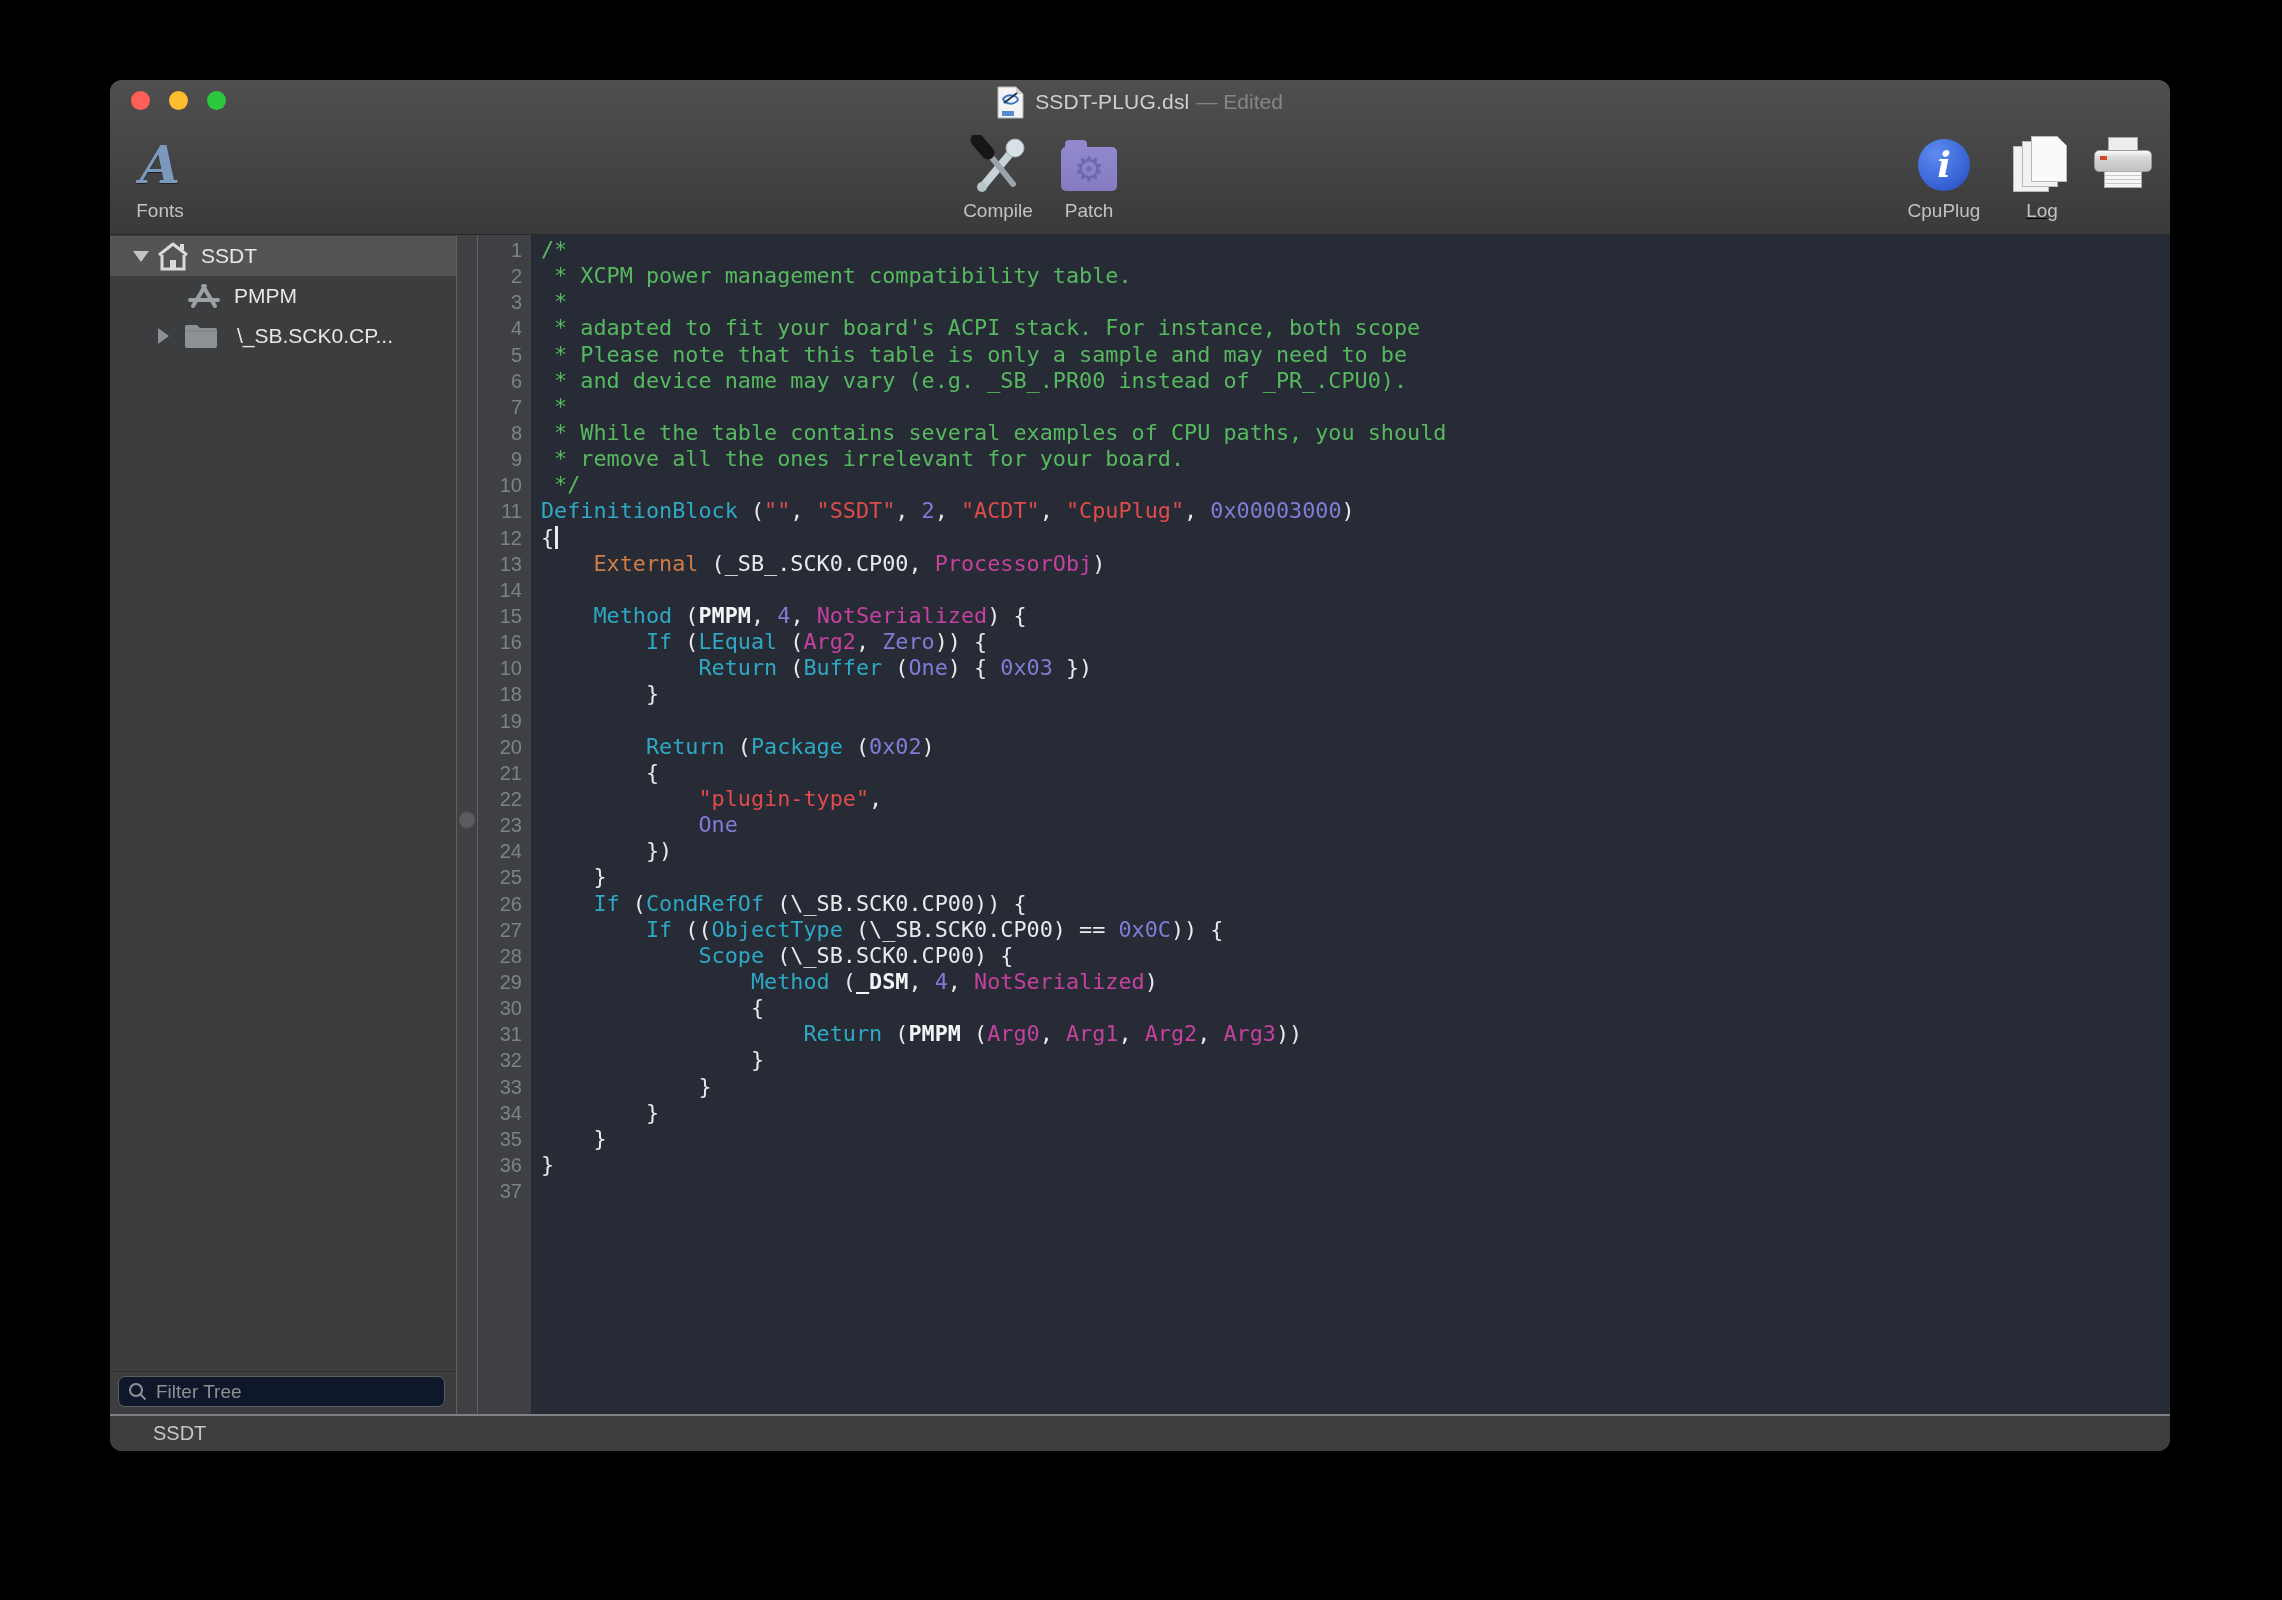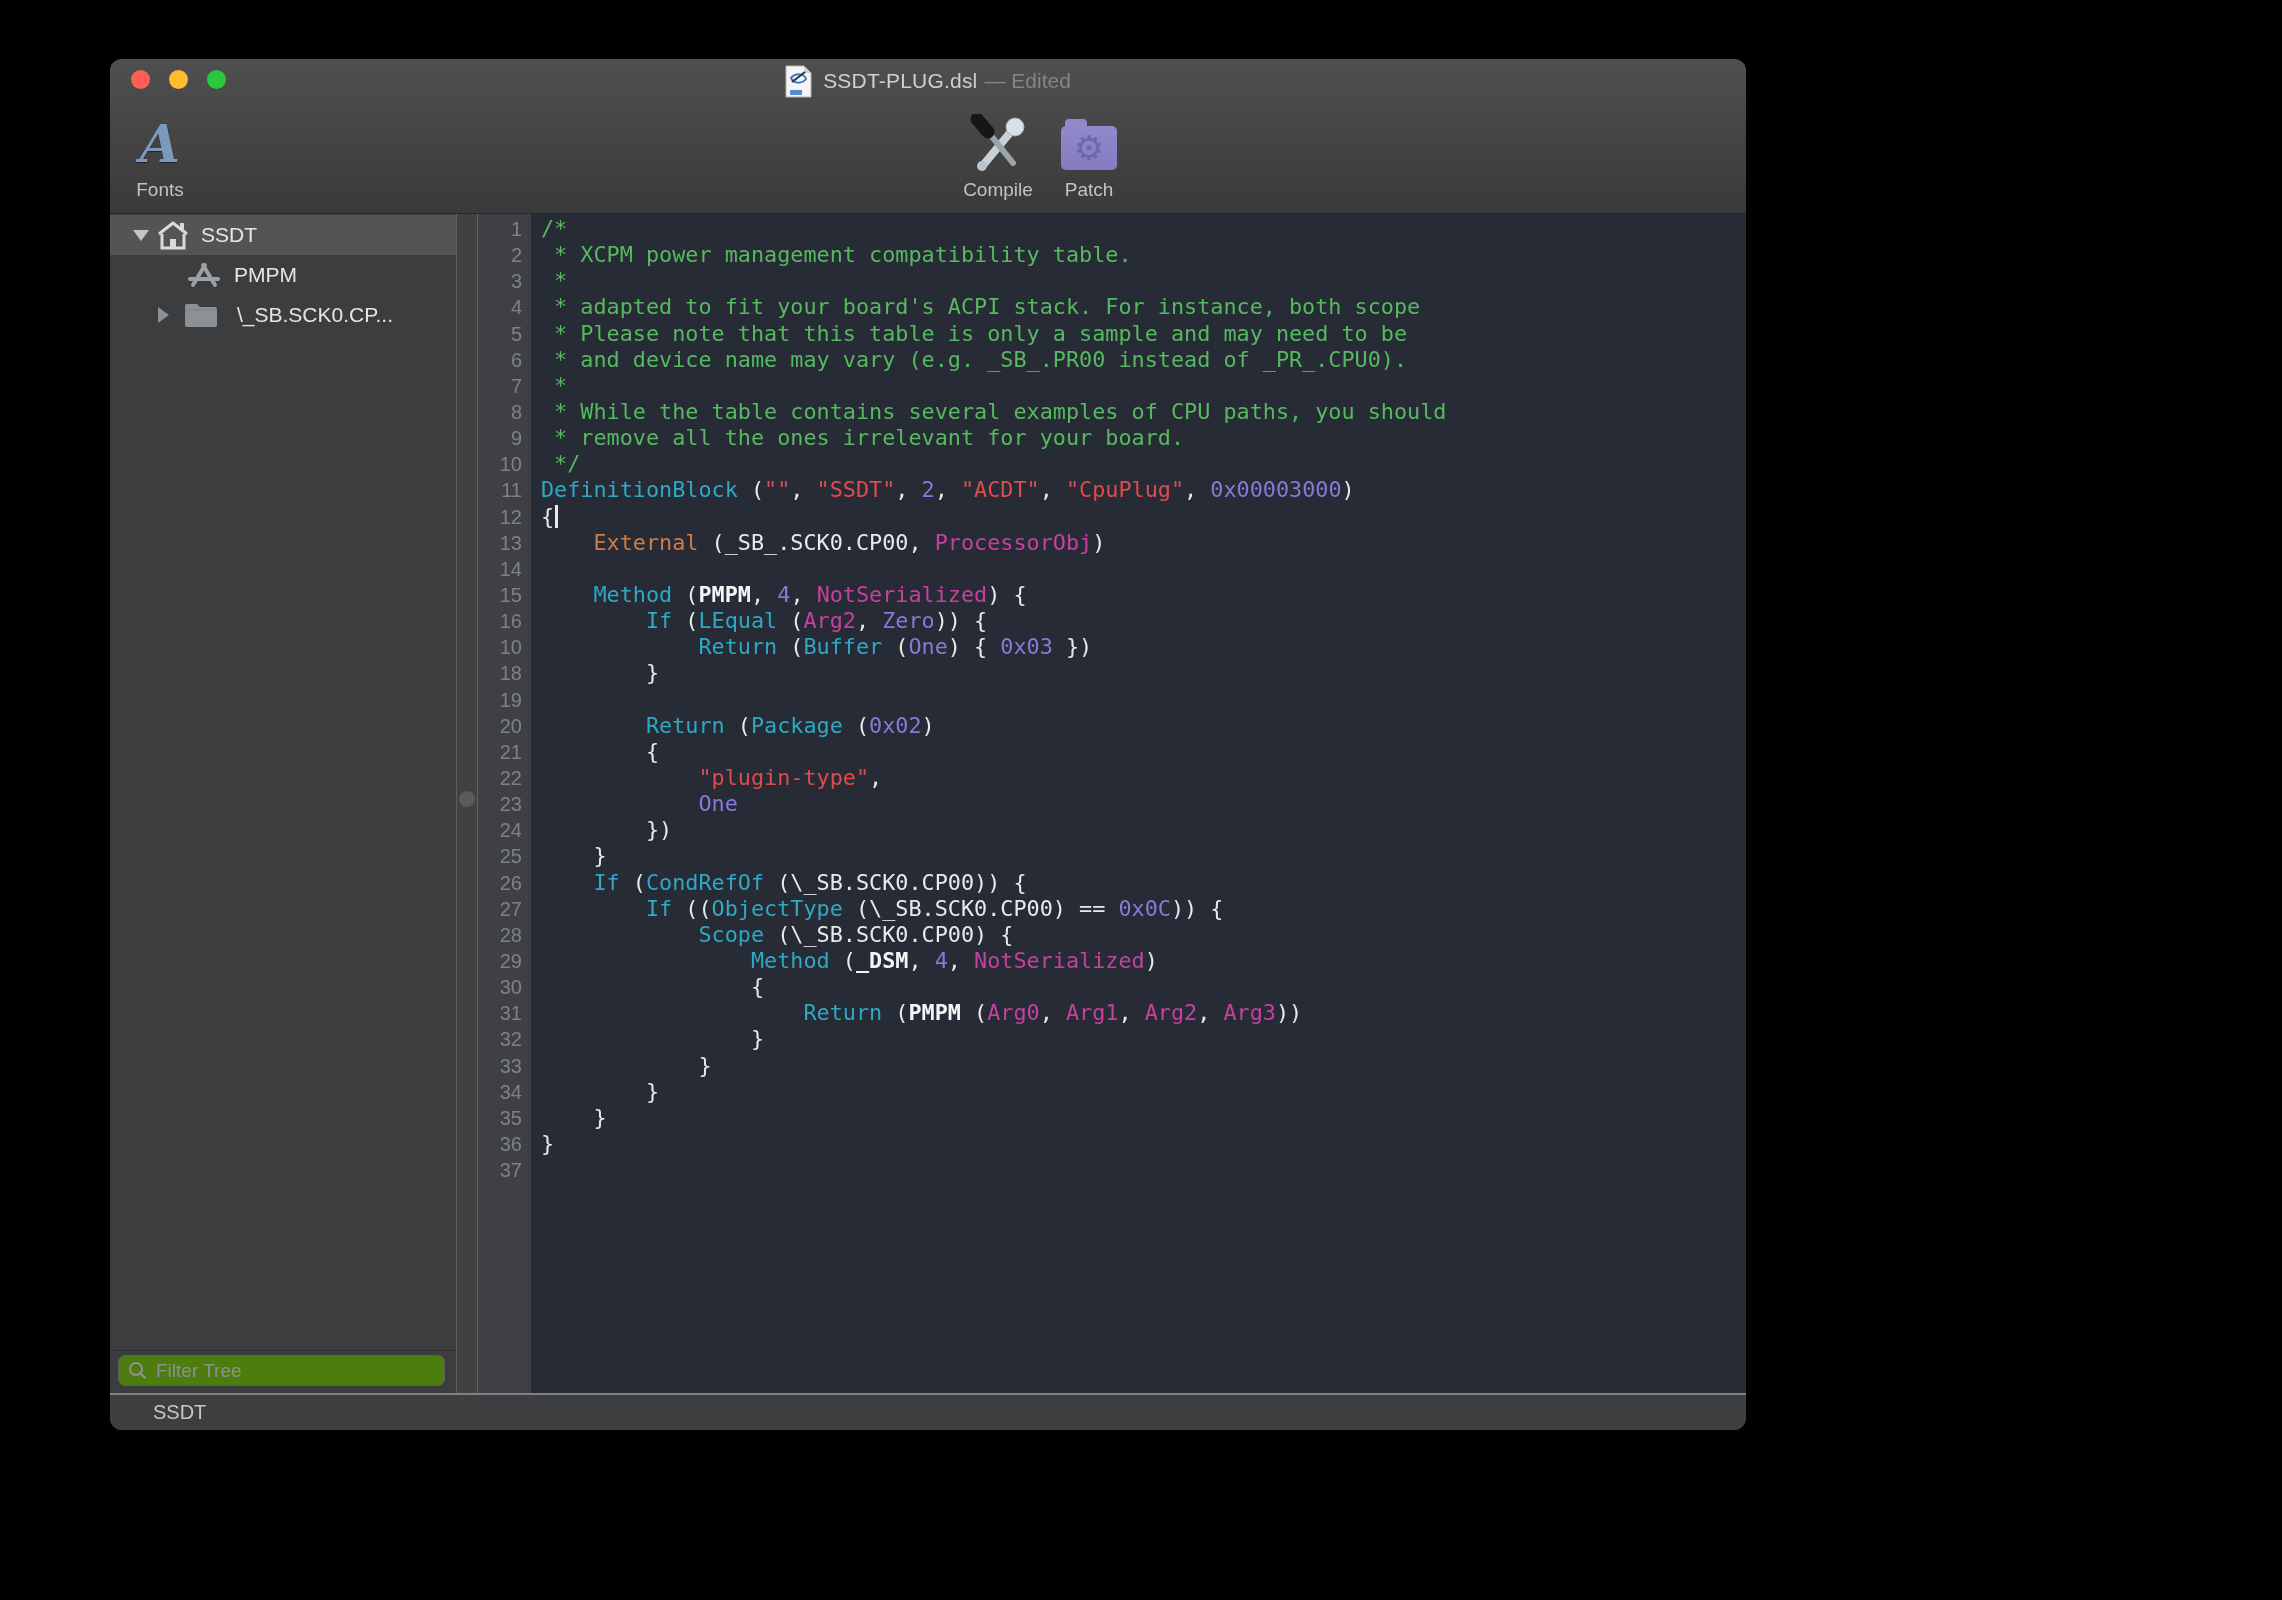--- a/index.html
+++ b/index.html
@@ -1,20 +1,20 @@
 <!DOCTYPE html>
 <html style="--comment: #57B95F; --keyword: #2FA8C4; --external: #CF7C45; --string: #E04B4B; --number: #827CD7; --predefined: #C5419F; --plain: #E8E9EB; --editor-bg: #262B35; --traffic-red: #FF5F58; --traffic-yellow: #FEBC2F; --traffic-green: #29C83F; --patch-folder: #9189CC; --summary-blue: #3A66D8;"><head>
 <meta charset="utf-8">
 <style>
   * { margin:0; padding:0; box-sizing:border-box; }
   html,body { width:2282px; height:1600px; background:#000; overflow:hidden;
               font-family:"Liberation Sans", sans-serif; }
 
   
-  .window { position:absolute; left:110px; top:59px; width:1636px; height:1371px;
+  .window { position:absolute; left:110px; top:80px; width:2060px; height:1371px;
             background:#3B3D3F; border-radius:12px; overflow:hidden;
             box-shadow:0 20px 60px rgba(0,0,0,.6); }
 
   
   .header { position:absolute; left:0; top:0; width:100%; height:155px;
             background:linear-gradient(#4F4F4F, #494949 30%, #3A3A3A);
             border-bottom:1px solid #282828; }
   .traffic { position:absolute; left:21px; top:11px; display:flex; gap:19px; }
   .light { width:19px; height:19px; border-radius:50%; }
   .light.red    { background:var(--traffic-red); }
@@ -68,21 +68,21 @@
   .sidebar { width:346px; background:#3B3D3F; display:flex; flex-direction:column; }
   .tree { flex:1; padding-top:1px; font-size:21px; color:#E5E6E7; overflow:hidden; }
   .tree-row { height:40px; display:flex; align-items:center; }
   .tree-row.selected { background:#525456; }
   .tri-open { width:0; height:0; border-left:8px solid transparent; border-right:8px solid transparent;
               border-top:11px solid #C2C4C6; }
   .tri-closed { width:0; height:0; border-top:8px solid transparent; border-bottom:8px solid transparent;
                 border-left:11px solid #8E9194; }
   .filter-area { height:43px; border-top:1px solid #2F2F31; position:relative; }
   .filter-box { position:absolute; left:8px; top:4px; right:11px; height:31px;
-                background:#4d7c0f; border:1px solid #5C5E60; border-radius:7px;
+                background:#0f172a; border:1px solid #5C5E60; border-radius:7px;
                 display:flex; align-items:center; padding:0 9px; gap:9px; }
   .filter-input { flex:1; background:transparent; border:none; outline:none;
                   font-size:19px; color:#C8C9CA; font-family:"Liberation Sans",sans-serif; }
   .filter-input::placeholder { color:#8F9092; }
 
   .splitter { width:22px; background:#3F4143; border-left:1px solid #5E6062;
               border-right:1px solid #5E6062; position:relative; }
   .splitter-dot { position:absolute; left:50%; top:577px; transform:translateX(-50%);
                   width:16px; height:16px; border-radius:50%; background:#595B5D; }
 

